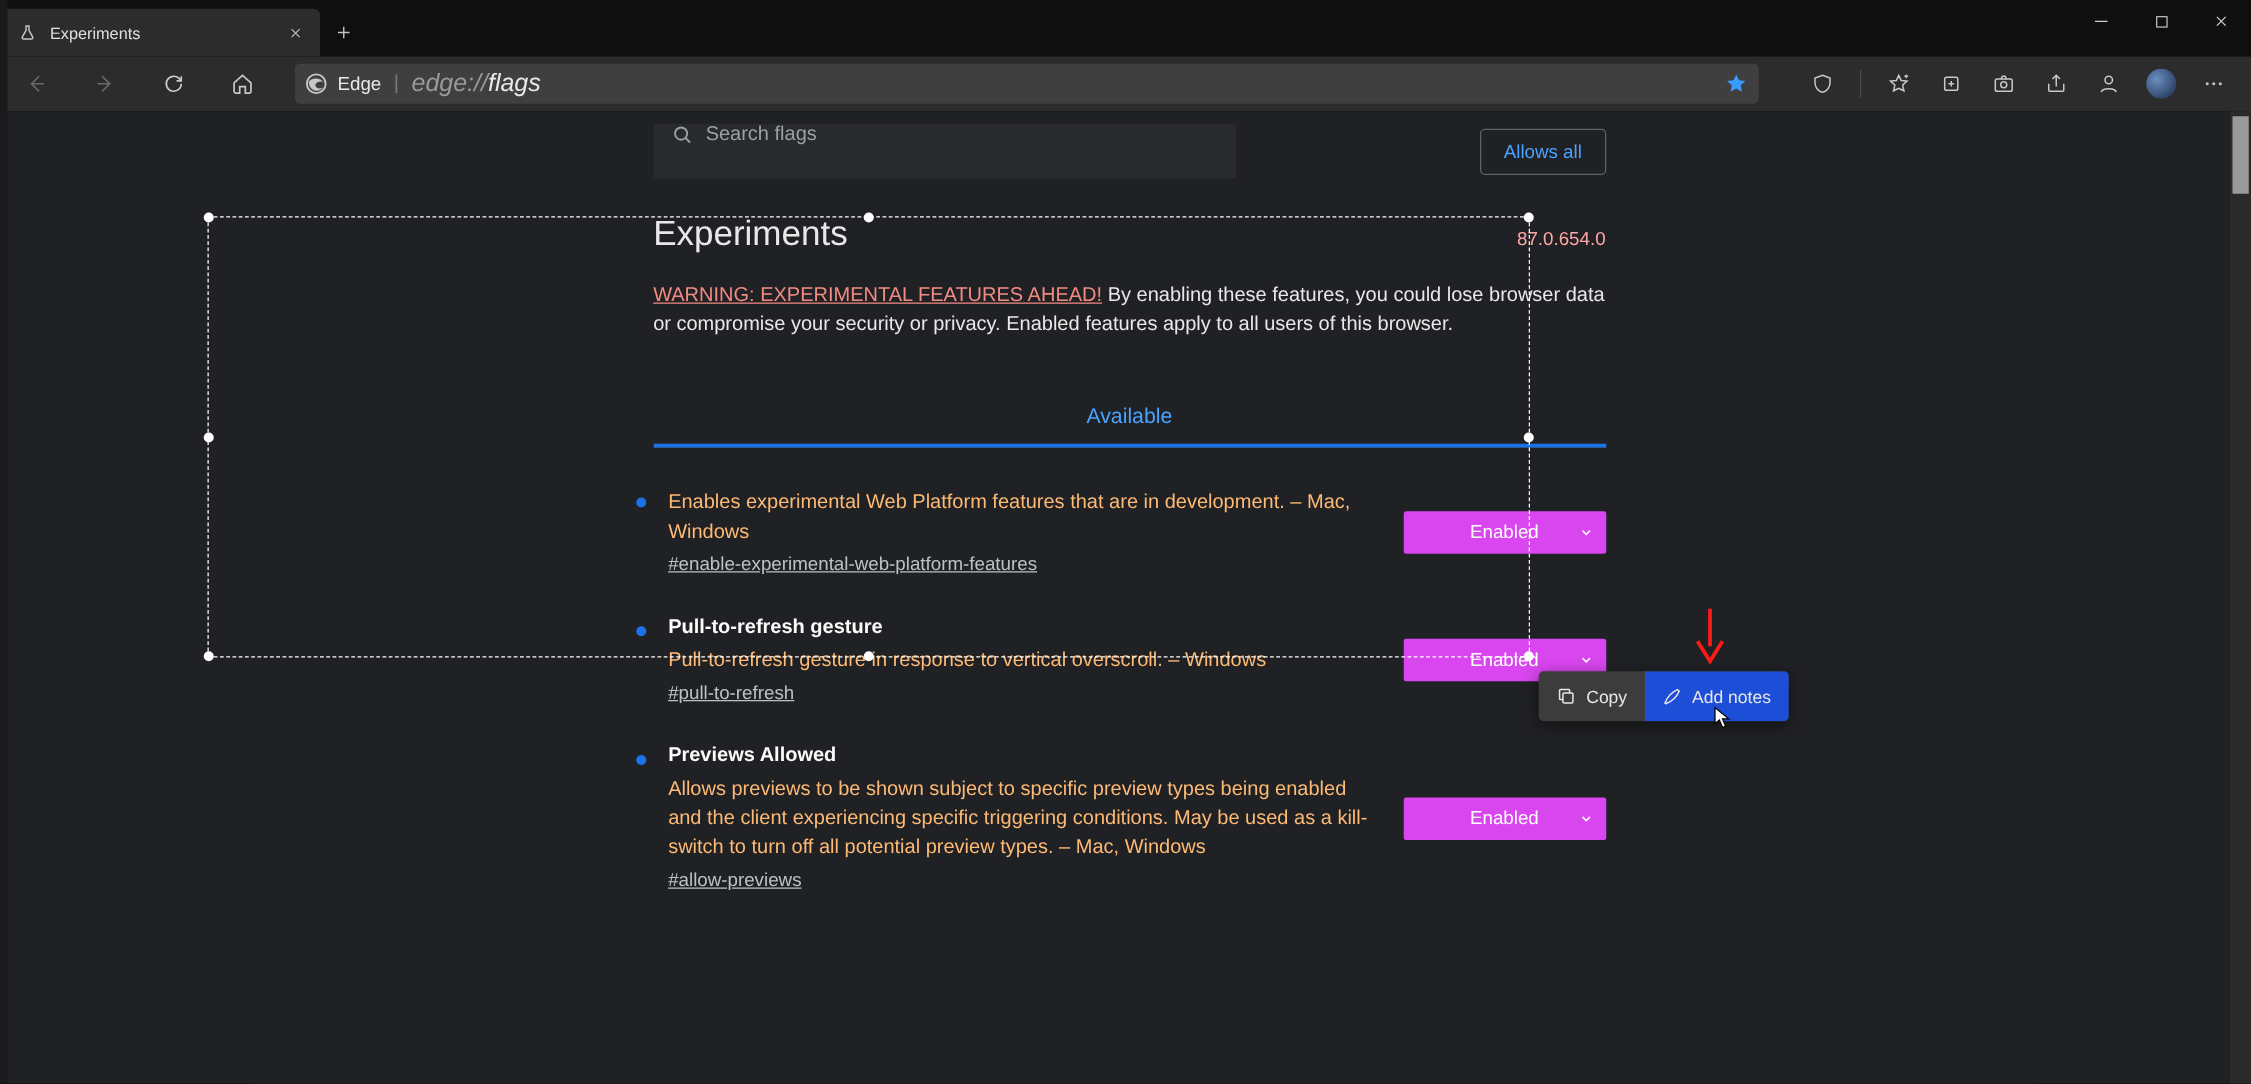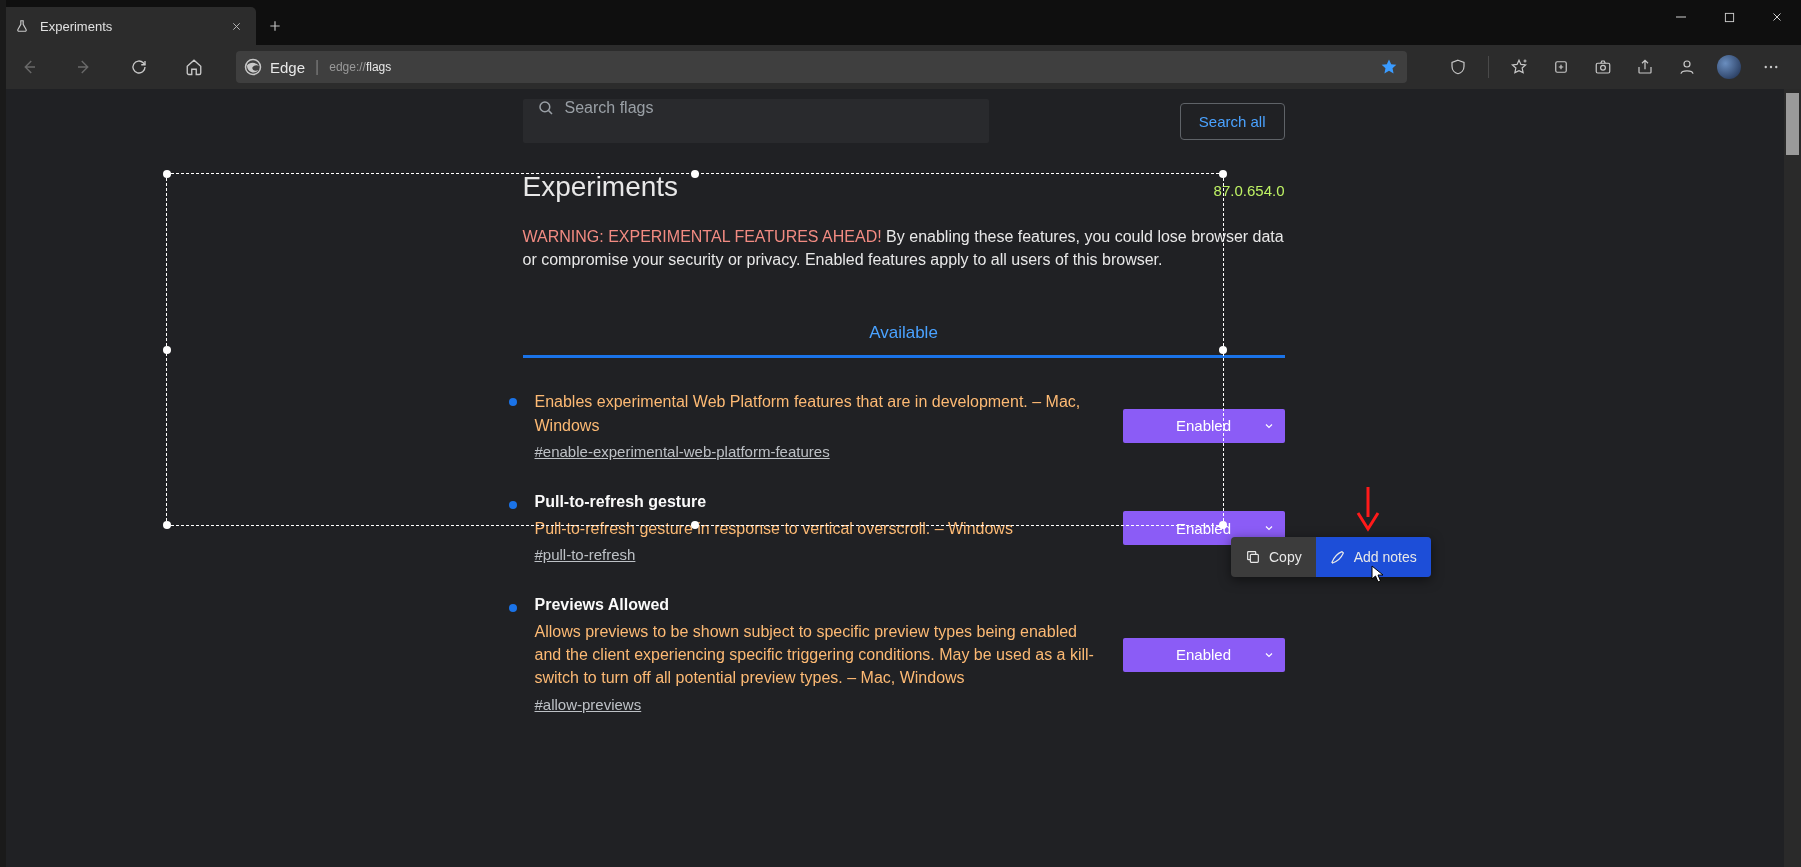--- a/index.html
+++ b/index.html
@@ -78,21 +78,21 @@
     display: flex;
     align-items: center;
     padding: 0 8px;
     margin: 0 6px;
     gap: 10px;
   }
   .addr-origin { display:flex; align-items:center; gap:8px; }
   .addr-origin .edge-logo { width:18px; height:18px; }
   .addr-origin .edge-label { color:#e8e8e8; font-size:15px; }
   .addr-sep { color:#7a7a7a; }
-  .addr-url { color:#c0c0c0; font-size:12px; }
+  .addr-url { color:#c0c0c0; font-size:20px;font-style:italic; }
   .addr-url .scheme { color:#9a9a9a; }
   .addr-url .path { color:#e8e8e8; }
   .addr-star {
     margin-left:auto; color:#3a9bff; width:20px; height:20px;
     display:flex; align-items:center; justify-content:center; cursor:pointer;
   }
   .right-icons { display:flex; align-items:center; gap:2px; margin-left:8px;}
   .right-icons .rsep { width:1px; height:22px; background:#4a4a4a; margin:0 8px;}
   .ricon { width:40px; height:36px; display:flex; align-items:center; justify-content:center; color:#c8c8c8; cursor:pointer;}
   .avatar { width:24px; height:24px; border-radius:50%; background: radial-gradient(circle at 35% 35%, #6a8ebf, #1a2a4a); }
@@ -139,25 +139,25 @@
   .reset-btn {
     border:1px solid #5f6368; color:#4aa2ff;
     background:transparent; padding:9px 18px; font-size:15px;
     border-radius:4px; cursor:pointer;
   }
 
   .experiments-header {
     display:flex; justify-content:space-between; align-items:baseline;
   }
   .experiments-header h1 { font-size:28px; font-weight:500; color:#e8e8e8;}
-  .version { color:#bef264; font-size:15px;}
+  .version { color:#fca5a5; font-size:15px;}
   .warning-block {
     margin-top:22px; font-size:16px; line-height:1.45; color:#e8e8e8;
   }
-  .warning-red { color:#f28b82; }
+  .warning-red { color:#f28b82;text-decoration:underline; }
 
   .tabs {
     display:flex; margin-top:40px; border-bottom:1px solid #5f6368;
   }
   .tabs .t {
     flex:1; text-align:center; font-size:17px; padding:12px 0 14px;
     color:#bdc1c6; cursor:pointer; position:relative;
   }
   .tabs .t.active { color:#4aa2ff; }
   .tabs .t.active::after {
@@ -172,21 +172,21 @@
     width:8px; height:8px; border-radius:50%; background:#1a73e8; margin-top:8px; flex-shrink:0;
     margin-left:-14px;
   }
   .flag .flag-main { flex:1; }
   .flag .flag-title { font-size:16px; font-weight:600; color:#fafafa; margin-bottom:6px;}
   .flag .flag-desc { font-size:16px; color:#fdba74; line-height:1.45;}
   .flag .flag-tag { display:inline-block; margin-top:6px; color:#bdc1c6; text-decoration:underline; font-size:15px;}
   .flag .flag-select {
     align-self:center;
     width:162px; height:34px;
-    background:#8b5cf6; color:#fff;
+    background:#d946ef; color:#fff;
     display:flex; align-items:center; justify-content:center;
     position:relative; font-size:15px; cursor:pointer;
     border-radius:2px;
   }
   .flag .flag-select .chev {
     position:absolute; right:10px; top:50%; transform:translateY(-50%);
   }
 
   
   .selection-rect {
@@ -372,21 +372,21 @@
     <div class="searchrow">
       <div class="searchbox">
         <span>
           <svg width="18" height="18" viewBox="0 0 24 24" fill="none" stroke="#9aa0a6" stroke-width="2">
               <circle cx="10.5" cy="10.5" r="6.5"></circle>
               <path d="M20 20l-4.5-4.5"></path>
             </svg>
         </span>
         <input type="text" placeholder="Search flags" style="">
       </div>
-      <button class="reset-btn">Search all</button>
+      <button class="reset-btn">Allows all</button>
     </div>
 
     <div class="experiments-header">
       <h1>Experiments</h1>
       <span class="version">87.0.654.0</span>
     </div>
 
     <p class="warning-block">
       <span class="warning-red">WARNING: EXPERIMENTAL FEATURES AHEAD!</span><span> By enabling these features, you could lose browser data or compromise your security or privacy. Enabled features apply to all users of this browser.</span>
     </p>

